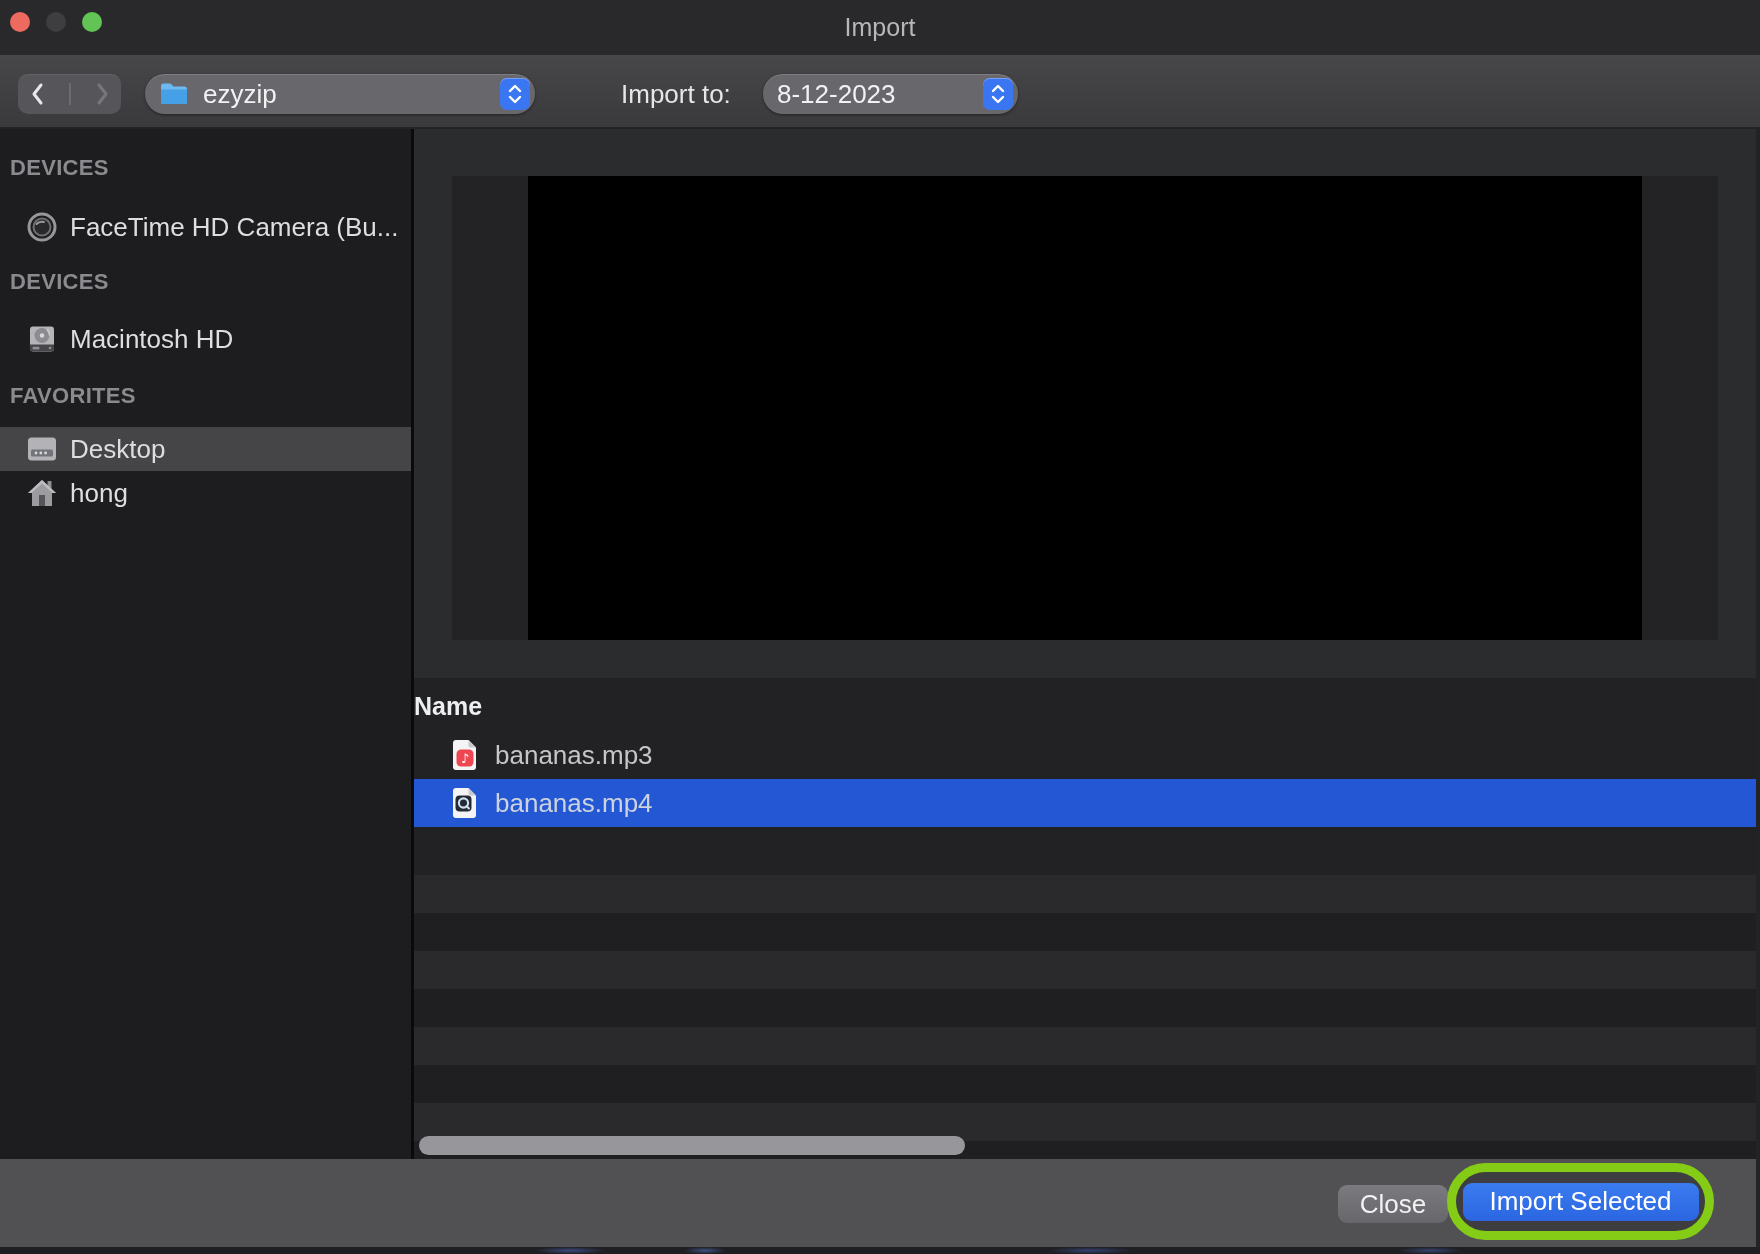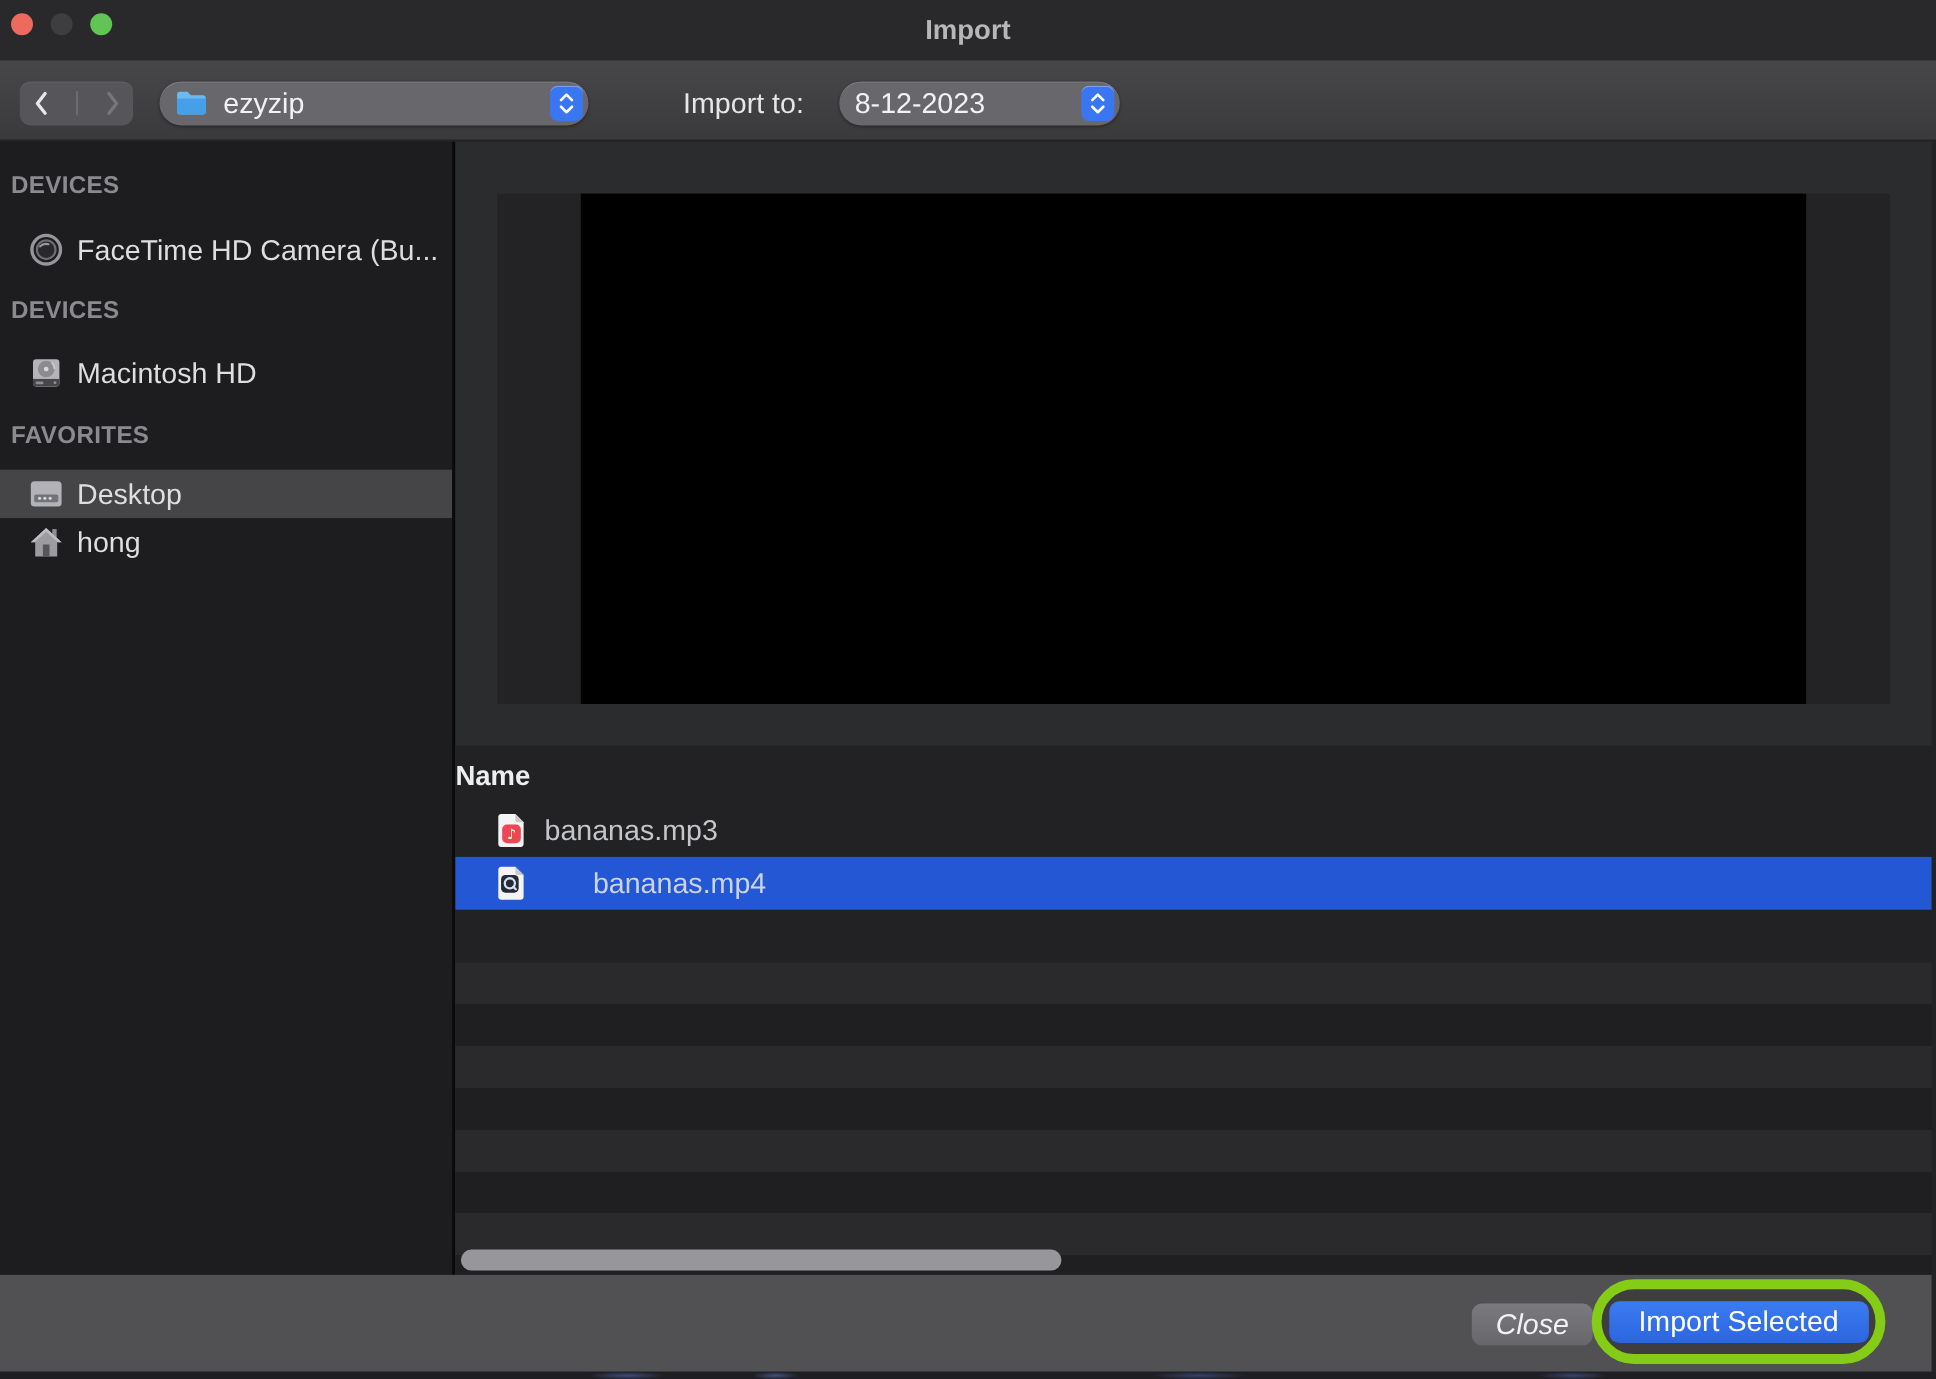--- a/index.html
+++ b/index.html
@@ -7,21 +7,21 @@
           background:#2b2c2e;font-family:"Liberation Sans",sans-serif;
           -webkit-font-smoothing:antialiased;}
 
   
   .titlebar{position:absolute;left:0;top:0;width:100%;height:55px;background:#29292b;}
   .traffic{position:absolute;top:12px;width:20px;height:20px;border-radius:50%;}
   .tl-close{left:10px;background:#ec6a5e;}
   .tl-min{left:46px;background:#3e3e40;}
   .tl-zoom{left:82px;background:#61c454;}
   .win-title{position:absolute;left:0;right:0;top:0;height:55px;line-height:55px;
-             text-align:center;color:#b7b7b9;font-size:25px;font-weight:bold;}
+             text-align:center;color:#b7b7b9;font-size:25px;font-weight:normal;}
 
   
   .toolbar{position:absolute;left:0;top:55px;width:100%;height:72px;
            background:linear-gradient(#47474a,#3a3a3d);border-bottom:2px solid #232325;}
   .navgroup{position:absolute;left:18px;top:19px;width:103px;height:40px;background:#55555a;
             border-radius:10px;display:flex;align-items:center;justify-content:space-around;
             box-shadow:inset 0 1px 0 rgba(255,255,255,.08);}
   .nav-sep{width:2px;height:22px;background:#6b6b70;}
   .popup{position:absolute;top:19px;height:40px;background:#68686c;border-radius:20px;
          display:flex;align-items:center;
@@ -56,39 +56,39 @@
   
   .main{position:absolute;left:414px;top:129px;width:1346px;height:1030px;background:#2b2c2e;}
   .preview-panel{position:absolute;left:38px;top:47px;width:1266px;height:464px;background:#232325;}
   .video{position:absolute;left:76px;top:0;width:1114px;height:464px;background:#000;}
 
   .list{position:absolute;left:0;top:549px;width:100%;height:481px;background:#222224;}
   .list-header{position:absolute;top:0;left:0;width:100%;height:53px;background:#222224;}
   .list-header span{line-height:56px;font-size:25px;font-weight:bold;color:#eceef0;display:inline-block;}
   .file-row{position:absolute;left:0;width:100%;height:48px;display:flex;align-items:center;background:#222224;}
   .fr-0{top:53px;}
-  .fr-1{top:101px;gap:44px;}
+  .fr-1{top:101px;}
   .fr-2{top:149px;}
   .file-row.selected{background:#2457d4;}
   .file-row .ficon{margin-left:38px;width:28px;display:flex;}
   .file-row .disclosure{margin-left:10px;width:18px;display:flex;}
   .file-row.folder-row .ficon{margin-left:6px;width:32px;}
   .file-row .flbl{margin-left:15px;font-size:26px;color:#c5c6c9;}
   .file-row.selected .flbl{color:#ccd3de;}
   .stripes{position:absolute;left:0;top:197px;bottom:0;width:100%;
            background:repeating-linear-gradient(180deg,#2a2a2c 0 38px,#1f1f21 38px 76px);}
   .hscroll{position:absolute;left:5px;top:1007px;width:546px;height:19px;border-radius:10px;
            background:#97979b;}
 
   
   .footer{position:absolute;left:0;top:1159px;width:100%;height:88px;background:#515154;}
   .btn{border:none;border-radius:9px;font-size:26px;display:flex;align-items:center;
        justify-content:center;font-family:"Liberation Sans",sans-serif;cursor:default;}
   .close-btn{position:absolute;left:1338px;top:26px;width:110px;height:38px;
-             background:linear-gradient(#7b7b7f,#67676b);color:#f2f2f4;font-style:italic;}
+             background:linear-gradient(#7b7b7f,#67676b);color:#f2f2f4;}
   .annotation{position:absolute;left:1447px;top:4px;width:267px;height:77px;box-sizing:border-box;
               border:9px solid #84cc16;border-radius:40px;background:#3e3e41;
               display:flex;align-items:center;justify-content:center;}
   .import-btn{width:236px;height:38px;background:linear-gradient(#3b7bf0,#2b66e0);color:#ffffff;}
 
   .right-edge{position:absolute;right:0;top:129px;width:4px;height:1118px;background:#232325;}
   .bottom-strip{position:absolute;left:0;top:1247px;width:100%;height:7px;background:#1f1f23;
     background-image:
       radial-gradient(ellipse 50px 5px at 570px 50%, rgba(80,110,200,.55), transparent 70%),
       radial-gradient(ellipse 30px 5px at 705px 50%, rgba(90,130,220,.5), transparent 70%),

